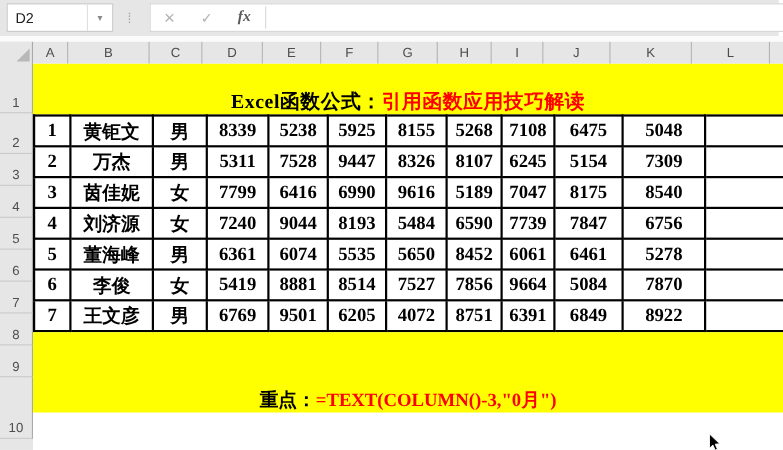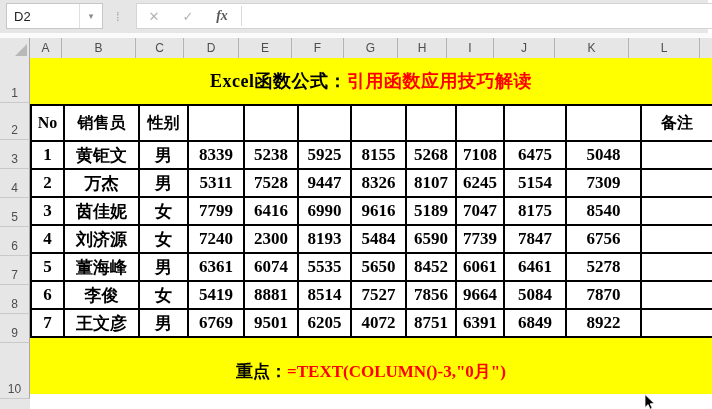--- a/index.html
+++ b/index.html
@@ -34,24 +34,24 @@
   .col-h{height:20px;box-sizing:border-box;border-right:1px solid #b4b4b4;
          display:flex;align-items:center;justify-content:center;
          font-size:12px;color:#4d4d4d;}
   .row-headers{position:absolute;left:0;top:58px;width:30px;height:351px;background:#e6e6e6;}
   .row-h{box-sizing:border-box;border-right:1px solid #a9a9a9;border-bottom:1px solid #c9c9c9;
          display:flex;align-items:flex-end;justify-content:center;
          font-size:12px;color:#4d4d4d;padding-bottom:2px;}
 
   
   .sheet{position:absolute;left:30px;top:58px;width:682px;height:351px;background:#fff;}
-  .banner{background:#ffff00;display:flex;align-items:center;justify-content:center;
+  .banner{background:#ffff00;display:flex;align-items:flex-end;justify-content:center;
           font-family:"Liberation Serif","DejaVu Serif",serif;font-weight:bold;}
   .banner-top{height:46px;font-size:18px;letter-spacing:.5px;}
-  .banner-bottom{height:56px;font-size:17px;box-sizing:border-box;padding-top:10px;}
+  .banner-bottom{height:73px;font-size:17px;box-sizing:border-box;padding-top:10px;}
   .txt-black{color:#000;}
   .txt-red{color:#ff0000;}
 
   table.grid{border-collapse:collapse;table-layout:fixed;width:682px;
              font-family:"Liberation Serif","DejaVu Serif",serif;font-weight:bold;color:#000;}
   table.grid td{border:2px solid #000;text-align:center;vertical-align:middle;
                 font-size:17px;padding:0;overflow:hidden;white-space:nowrap;}
   tr.hdr-row td{height:34px;font-size:16px;}
   tr.data-row td{height:26px;}
 
@@ -128,34 +128,20 @@
           <col style="width:53px">
         <col style="width:55px">
           <col style="width:50px">
           <col style="width:48px">
         <col style="width:62px">
           <col style="width:75px">
           <col style="width:72px">
       </colgroup>
       <tbody>
 
-      <tr class="hdr-row">
-            <td>No</td>
-            <td>销售员</td>
-            <td>性别</td>
-            <td></td>
-            <td></td>
-            <td></td>
-            <td></td>
-            <td></td>
-            <td></td>
-            <td></td>
-            <td></td>
-            <td>备注</td>
-          </tr>
           <tr class="data-row">
             <td>1</td>
             <td>黄钜文</td>
             <td>男</td>
             <td>8339</td>
             <td>5238</td>
             <td>5925</td>
             <td>8155</td>
             <td>5268</td>
             <td>7108</td>
@@ -189,21 +175,21 @@
             <td>7047</td>
             <td>8175</td>
             <td>8540</td>
             <td></td>
           </tr>
           <tr class="data-row">
             <td>4</td>
             <td>刘济源</td>
             <td>女</td>
             <td>7240</td>
-            <td>2300</td>
+            <td>9044</td>
             <td>8193</td>
             <td>5484</td>
             <td>6590</td>
             <td>7739</td>
             <td>7847</td>
             <td>6756</td>
             <td></td>
           </tr>
           <tr class="data-row">
             <td>5</td>

